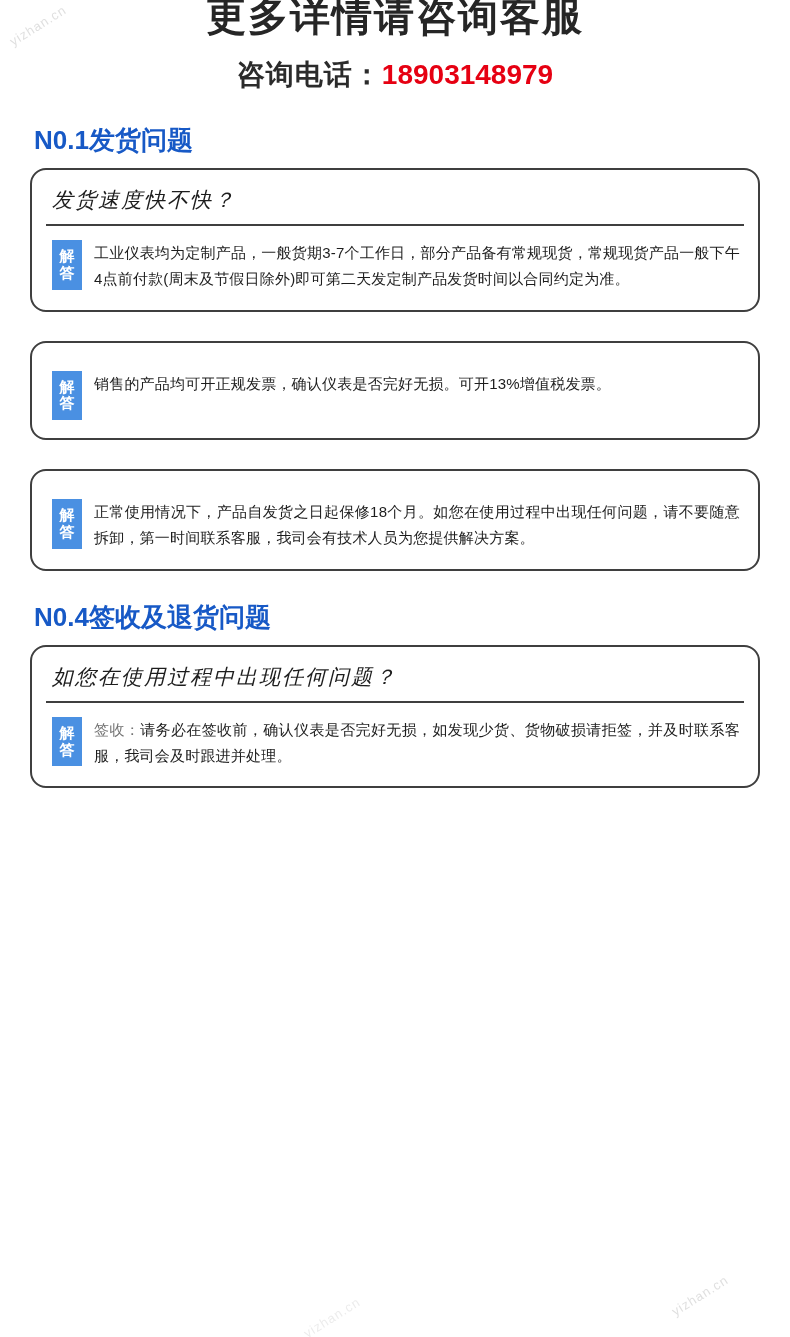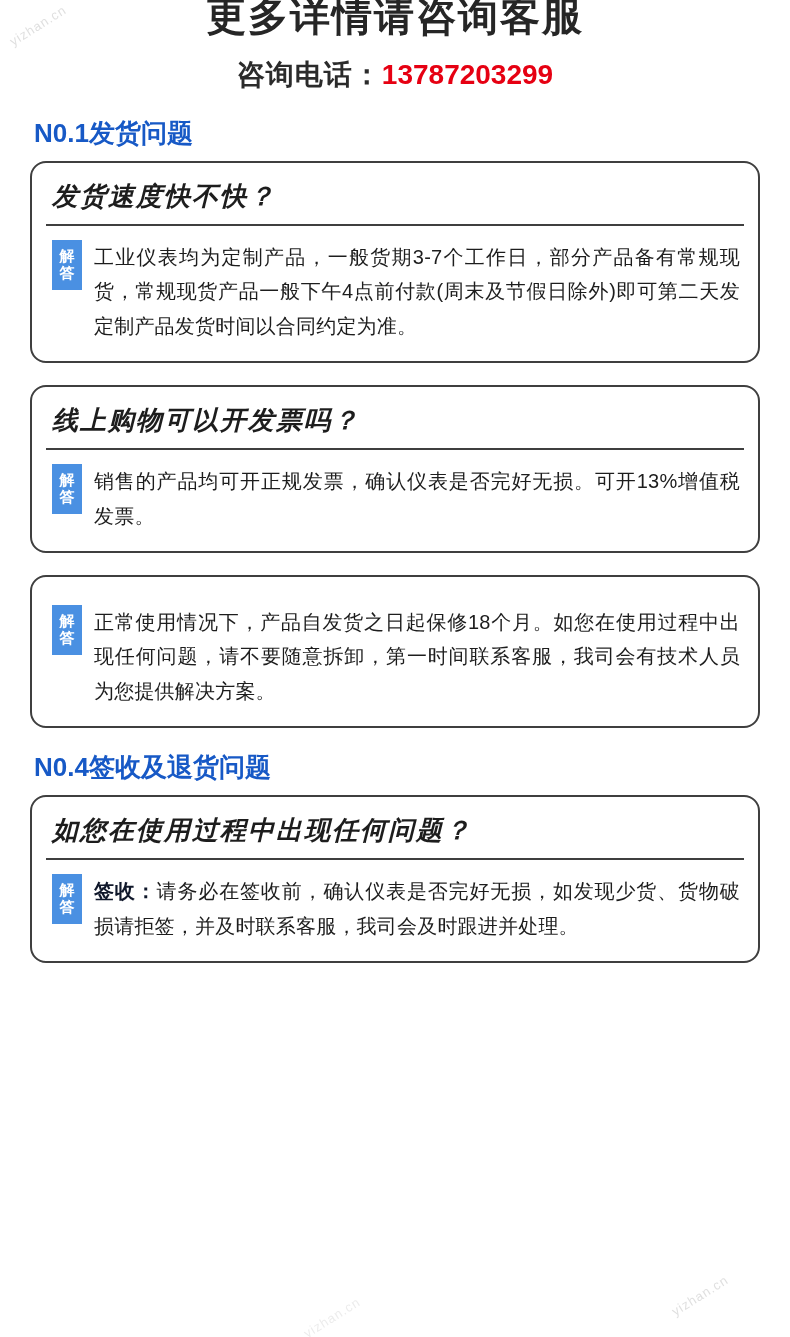--- a/index.html
+++ b/index.html
@@ -43,41 +43,41 @@
     margin-top: 18px;
     letter-spacing: 1px;
   }
   .hero-phone .num {
     color: #e60012;
     font-family: "Liberation Sans", sans-serif;
     letter-spacing: 0px;
   }
 
   
-  .section { margin-top: 22px; }
+  .section { margin-top: 29px; }
   .section-heading {
     font-weight: bold;
     font-size: 26px;
     color: #1759c6;
     letter-spacing: 0px;
     margin: 0 0 10px 4px;
   }
 
   .card {
     border: 2px solid #3f3f3f;
     border-radius: 16px;
     padding: 14px 18px 18px 18px;
     background: #fff;
   }
 
   .question {
     font-family: "Liberation Serif", serif;
     font-style: italic;
-    font-weight: bold;
-    font-size: 26px;
+    font-weight: normal;
+    font-size: 21px;
     color: #1d1d1d;
     letter-spacing: 2px;
     padding: 2px 0 10px 6px;
     border-bottom: 2px solid #3f3f3f;
     margin: 0 -4px 0 -4px;
   }
 
   .answer-row {
     display: flex;
     align-items: flex-start;
@@ -95,32 +95,32 @@
     padding: 8px 3px;
     margin-right: 12px;
     margin-left: 2px;
     letter-spacing: 0;
     font-family: "Liberation Serif", serif;
   }
   .badge span { display: block; }
 
   .answer-body {
     flex: 1 1 auto;
-    font-size: 20px;
+    font-size: 15px;
     line-height: 1.72;
     color: #1d1d1d;
     letter-spacing: 0.2px;
     text-align: justify;
     font-family: "Liberation Sans", sans-serif;
   }
   .answer-body p { margin: 0; }
   .answer-body p + p { margin-top: 2px; }
   .label-red {
-    color: #0f172a;
-    font-weight: bold;
+    color: #737373;
+    font-weight: normal;
   }
 
   
   .wm {
     position: absolute;
     color: rgba(150,150,150,0.30);
     font-size: 13px;
     letter-spacing: 1px;
     pointer-events: none;
     user-select: none;
@@ -134,42 +134,41 @@
 
 <div class="page">
 
   <div class="wm wm-1">yizhan.cn</div>
   <div class="wm wm-2">yizhan.cn</div>
   <div class="wm wm-3">yizhan.cn</div>
 
   <div class="hero-title">更多详情请咨询客服</div>
 
   <div class="hero-phone">
-    <span>咨询电话：</span><span class="num">13787203299</span>
+    <span>咨询电话：</span><span class="num">18903148979</span>
   </div>
 
   <div class="section">
     <div class="section-heading">N0.1发货问题</div>
     <div class="card">
       <div class="question">发货速度快不快？</div>
       <div class="answer-row">
         <div class="badge">
           <span>解</span>
           <span>答</span>
         </div>
         <div class="answer-body">
           <p>工业仪表均为定制产品，一般货期3-7个工作日，部分产品备有常规现货，常规现货产品一般下午4点前付款(周末及节假日除外)即可第二天发定制产品发货时间以合同约定为准。</p>
         </div>
       </div>
     </div>
   </div>
 
   <div class="section">
     <div class="card">
-      <div class="question">线上购物可以开发票吗？</div>
       <div class="answer-row">
         <div class="badge">
           <span>解</span>
           <span>答</span>
         </div>
         <div class="answer-body">
           <p>销售的产品均可开正规发票，确认仪表是否完好无损。可开13%增值税发票。</p>
         </div>
       </div>
     </div>

